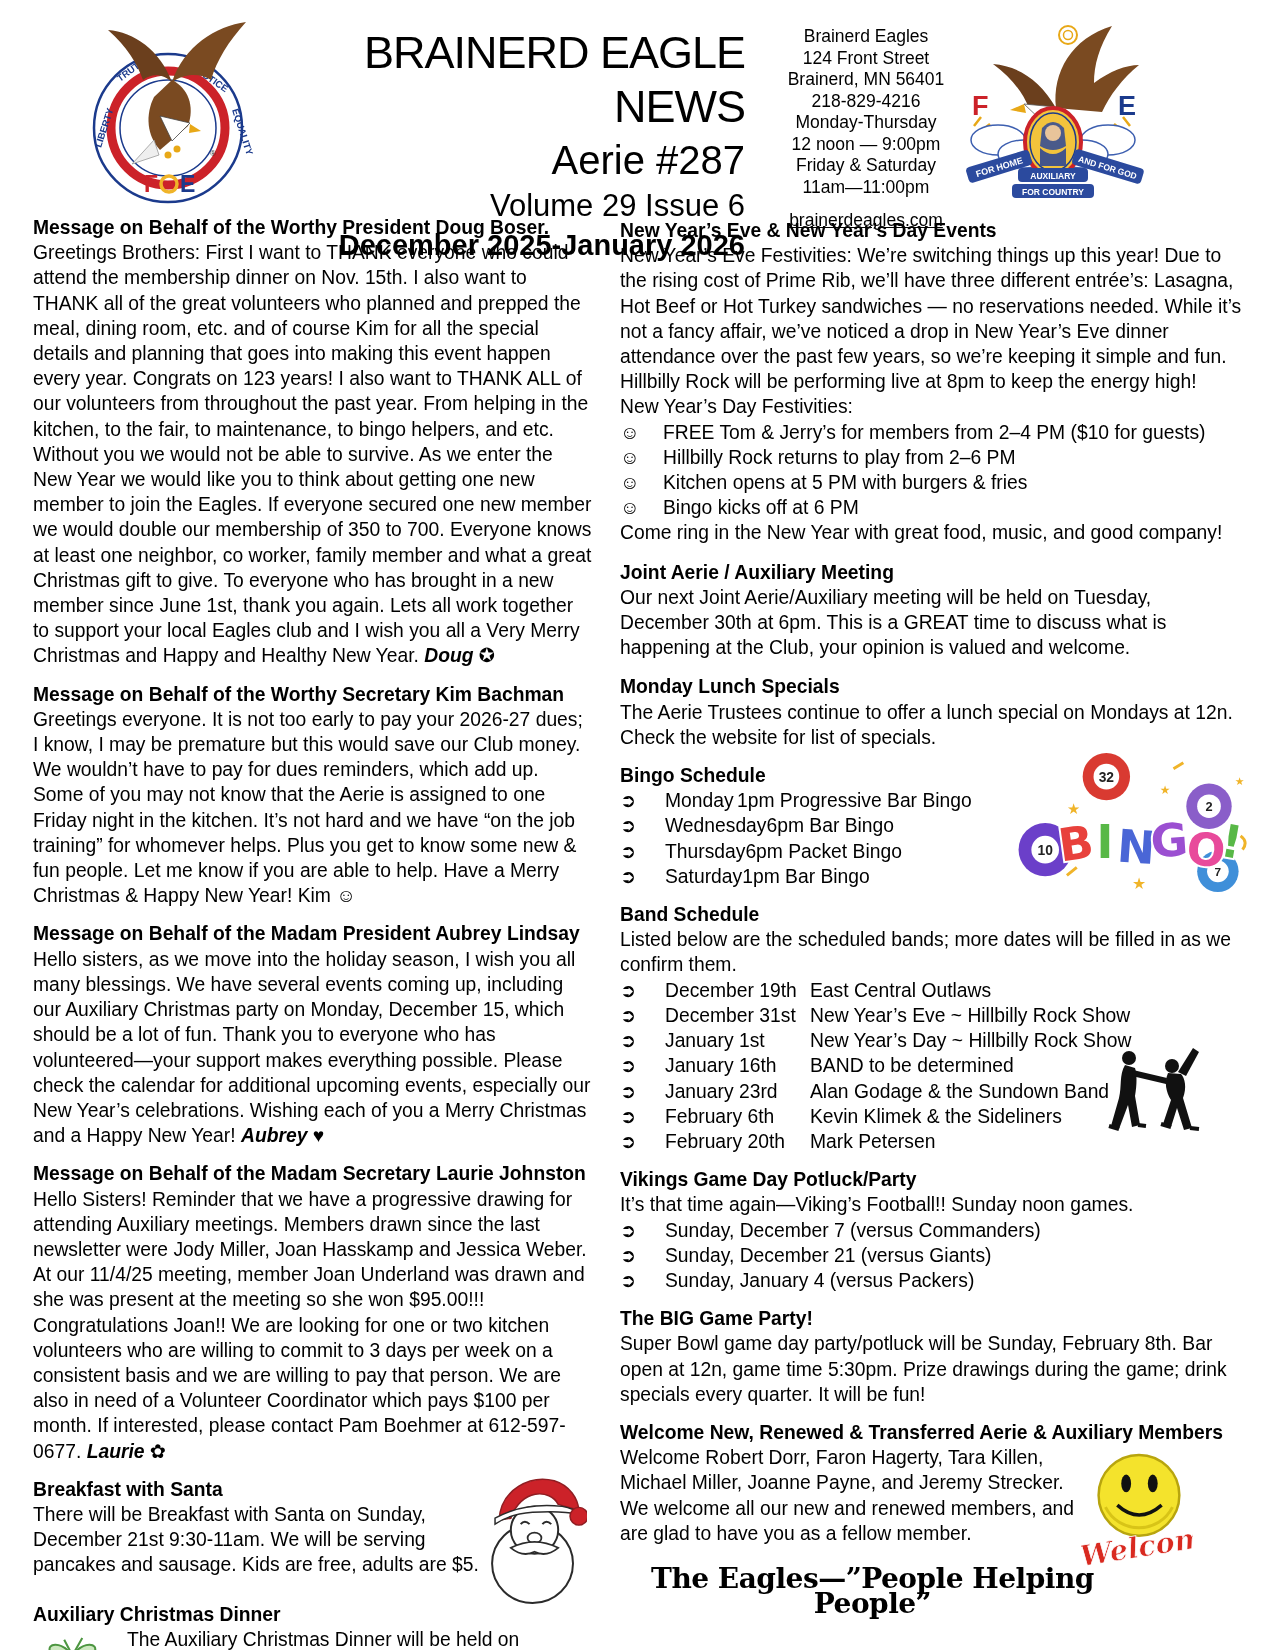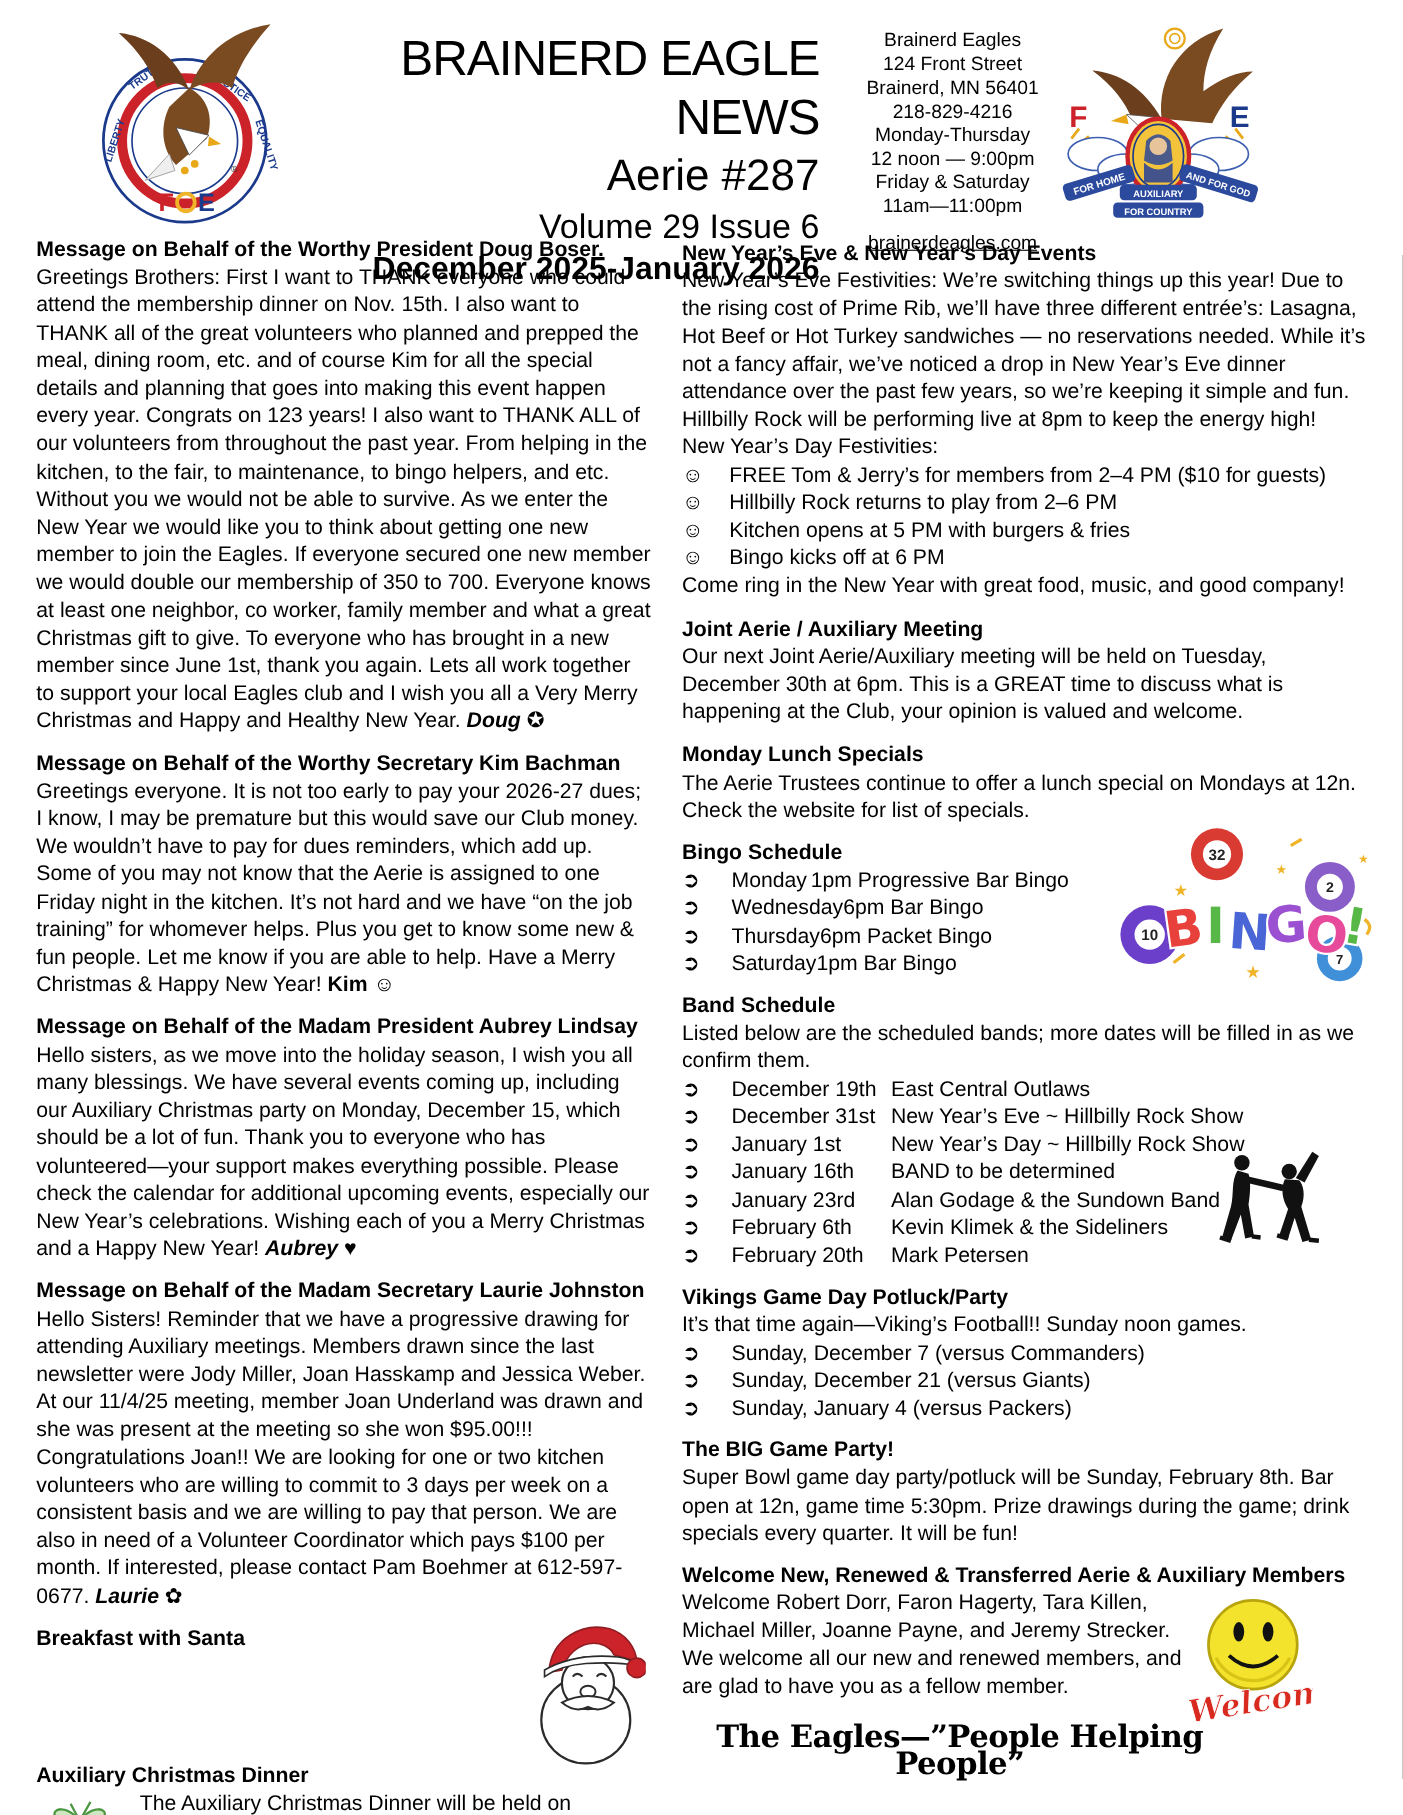--- a/index.html
+++ b/index.html
@@ -22,21 +22,21 @@
   .logo-aux { position:absolute; left:960px; top:20px; }
   
   .col { position:absolute; font-size:19.3px; line-height:25.2px; }
   .col-left  { left:33px;  top:215px; width:560px; }
   .col-right { left:620px; top:218px; width:625px; }
   .sec { position:relative; margin-bottom:13px; }
   .sec h3 { font-size:19.3px; line-height:25.2px; font-weight:bold; }
   .mt-lg { margin-top:14px; }
   .mt-md { margin-top:11px; }
   .sig-bi { font-weight:bold; font-style:italic; }
-  .sig-b  { font-weight:bold; }
+  .sig-b  { font-weight:normal; }
   .sig-icon { font-weight:normal; font-style:normal; }
   
   .brow { display:flex; align-items:flex-start; }
   .bi   { flex:0 0 45px; }
   .bi-sm{ flex:0 0 43px; }
   .day  { flex:0 0 72px; }
   .bdate{ flex:0 0 145px; }
   .grow { flex:1; }
   
   .bingo-art   { position:absolute; right:-8px; top:-14px; }
@@ -162,20 +162,21 @@
 
     <div class="sec">
       <h3>Message on Behalf of the Madam Secretary Laurie Johnston</h3>
       <p><span>Hello Sisters!  Reminder that we have a progressive drawing for attending Auxiliary meetings.  Members drawn since the last newsletter were Jody Miller, Joan Hasskamp and Jessica Weber.  At our 11/4/25 meeting, member Joan Underland was drawn and she was present at the meeting so she won $95.00!!!  Congratulations Joan!!   We are looking for one or two kitchen volunteers who are willing to commit to 3 days per week on a consistent basis and we are willing to pay that person.  We are also in need of a Volunteer Coordinator which pays $100 per month.  If interested, please contact Pam Boehmer at 612-597-0677.</span>
         <span class="sig-bi">Laurie</span>
         <span class="sig-icon">✿</span></p>
     </div>
 
     <div class="sec" style="min-height:112px;">
       <h3>Breakfast with Santa</h3>
+      <p class="narrow-440">There will be Breakfast with Santa on Sunday, December 21st 9:30-11am.  We will be serving pancakes and sausage.  Kids are free, adults are $5.</p>
       <div class="santa-art">
         <svg width="104" height="148" viewBox="0 0 105 150">
           <ellipse cx="50" cy="104" rx="41" ry="40" fill="#fff" stroke="#2b2b2b" stroke-width="2"></ellipse>
           <circle cx="52" cy="70" r="24" fill="#fff" stroke="#2b2b2b" stroke-width="2"></circle>
           <path d="M16,60 C18,28 48,14 72,20 C88,25 96,38 97,50 L76,44 C68,28 38,28 28,58 Z" fill="#cc2229" stroke="#8f1d22" stroke-width="1.5"></path>
           <path d="M12,58 Q40,42 80,46 Q92,48 98,54 Q78,50 50,52 Q26,54 12,64 Z" fill="#fff" stroke="#2b2b2b" stroke-width="1.5"></path>
           <circle cx="97" cy="56" r="9" fill="#cc2229" stroke="#8f1d22" stroke-width="1.5"></circle>
           <path d="M38,64 q4,-5 9,0 M60,64 q4,-5 9,0" stroke="#2b2b2b" stroke-width="2" fill="none"></path>
           <ellipse cx="52" cy="78" rx="7" ry="5.5" fill="#fff" stroke="#2b2b2b" stroke-width="1.8"></ellipse>
           <path d="M28,88 Q52,76 76,88 Q64,98 52,92 Q40,98 28,88 Z" fill="#fff" stroke="#2b2b2b" stroke-width="1.8"></path>

